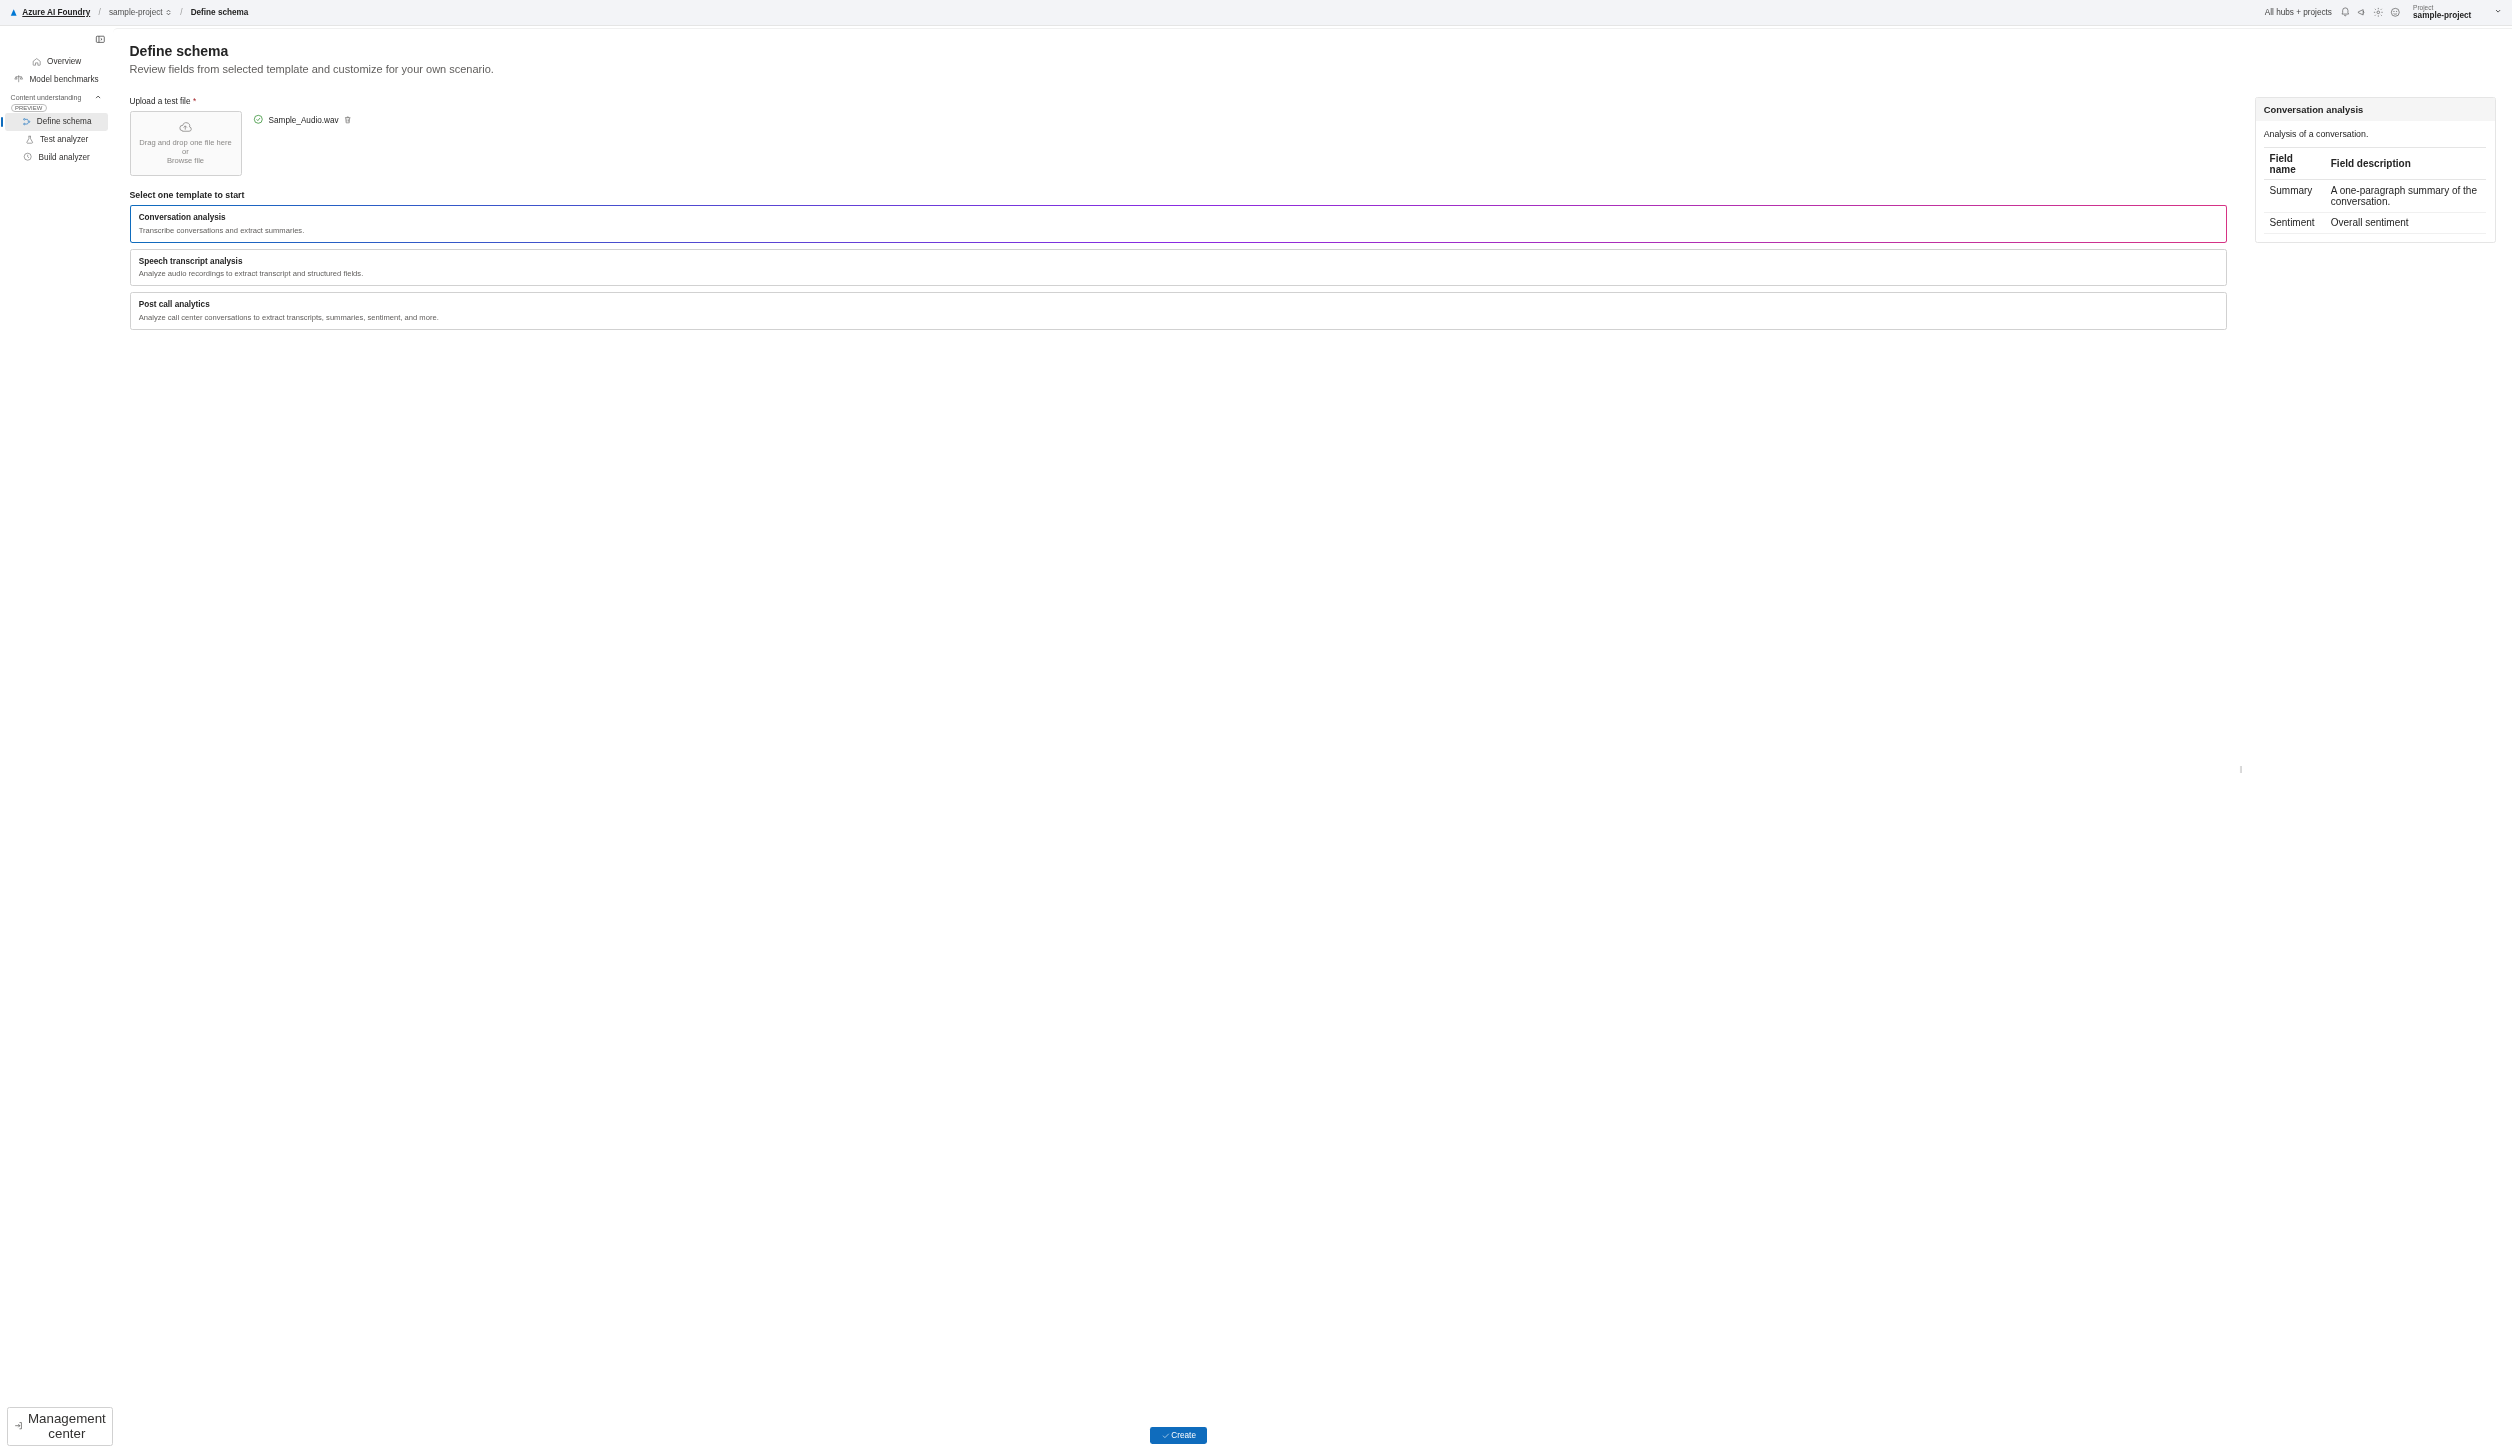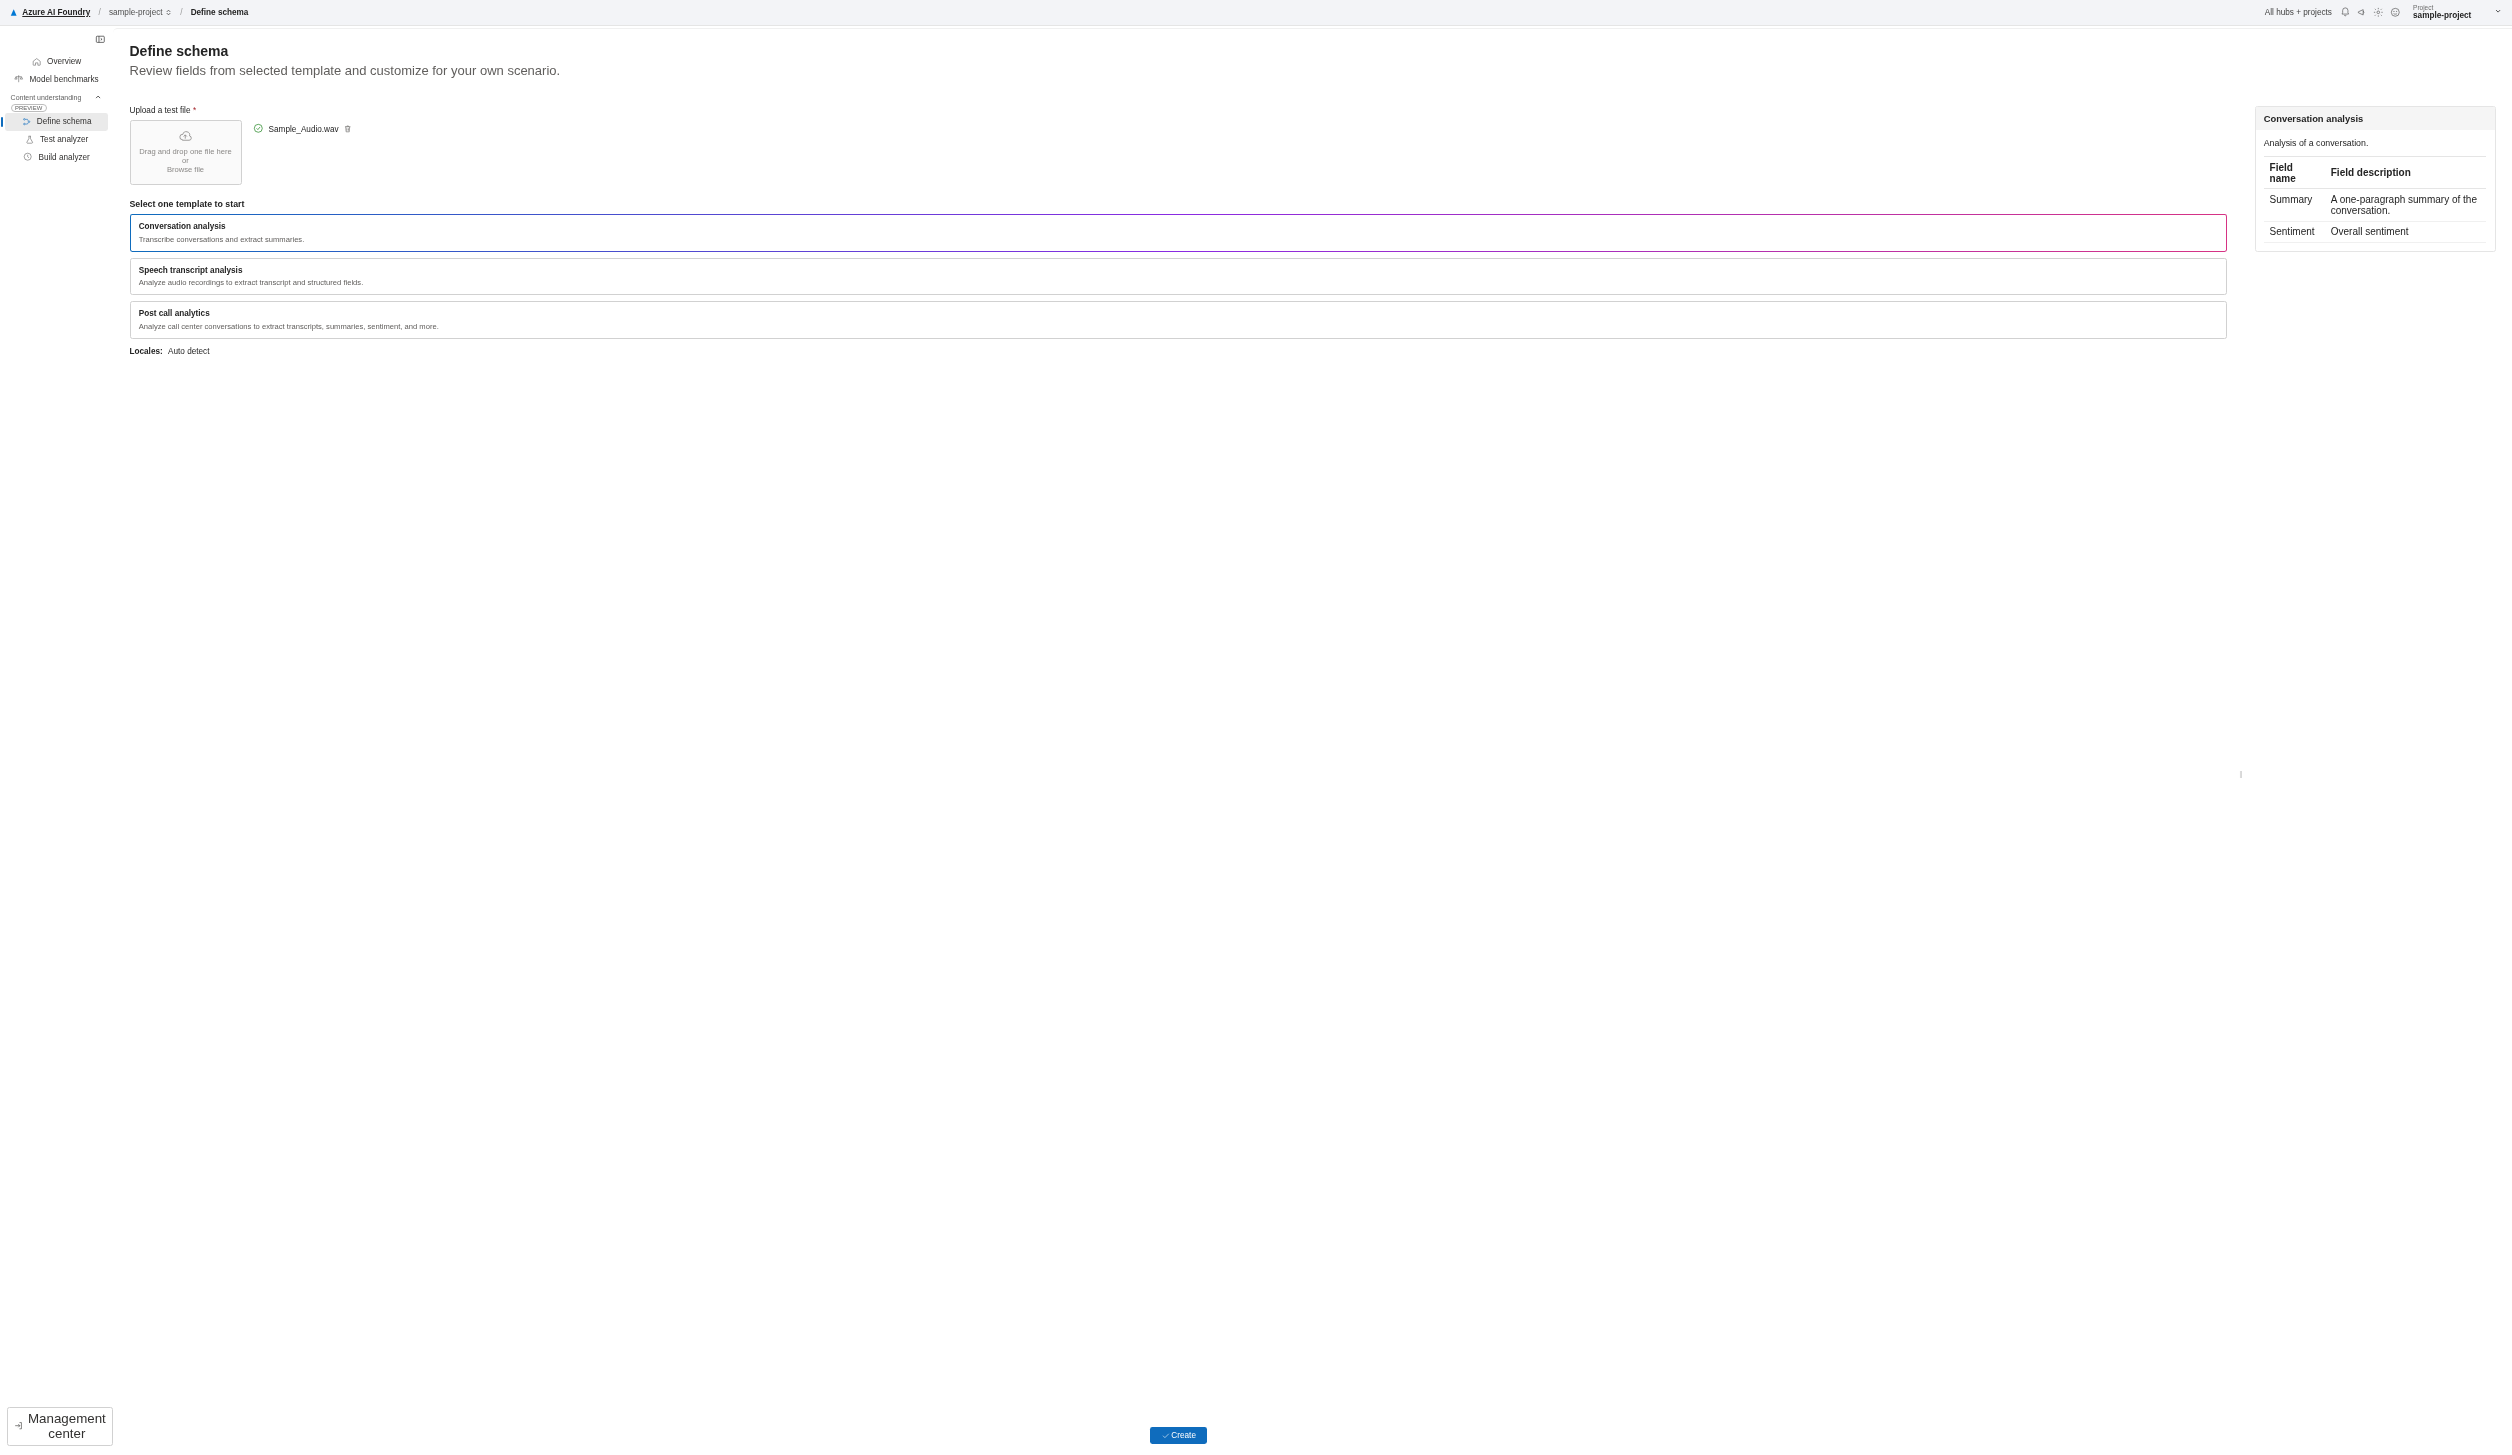--- a/index.html
+++ b/index.html
@@ -59,21 +59,21 @@
 .nav-item.active .nav-icon { color:#0f6cbd; }
 .sidebar-footer { padding: 4.7px 7px; }
 .mgmt-btn {
   display:flex; align-items:center; gap:4.7px;
   border:0.6px solid #d1d1d1; border-radius:2.4px; padding:3.5px 5.9px; cursor:pointer;
   background:#fff; color:#323130;
 }
 
 .content { flex:1; background:#fff; border-radius:4.7px 0 0 0; margin-top:2.4px; padding: 14px 16.5px 10.6px 16.5px; display:flex; flex-direction:column; overflow:hidden; border-top:0.6px solid #f0f0f0;}
 .content h1 { font-size:14px; font-weight:600; margin-bottom:3.5px; }
-.sub { color:#605e5c; font-size:13px; margin-bottom:28px; }
+.sub { color:#605e5c; font-size:11px; margin-bottom:22px; }
 
 .row { display:flex; gap:11.8px; flex:1; overflow:hidden;}
 .left-col { flex: 1 1 auto; min-width:0; display:flex; flex-direction:column;}
 .right-col { width:241px; }
 
 .label { font-size:8.2px; margin-bottom:4.7px; display:flex; gap:2.4px;}
 .req { color:#a4262c; }
 
 .upload-row { display:flex; align-items:flex-start; gap:11.8px; margin-bottom:14px;}
 .drop {
@@ -300,24 +300,20 @@
           <div class="tpl">
             <div class="tpl-title">Speech transcript analysis</div>
             <div class="tpl-desc">Analyze audio recordings to extract transcript and structured fields.</div>
           </div>
           <div class="tpl">
             <div class="tpl-title">Post call analytics</div>
             <div class="tpl-desc">Analyze call center conversations to extract transcripts, summaries, sentiment, and more.</div>
           </div>
         </div>
 
-        <div class="locales">
-          <span class="k">Locales:</span>
-          <span>Auto detect</span>
-        </div>
 
         <div class="footer">
           <button class="create-btn">
             <svg width="9.4" height="9.4" viewBox="0 0 24 24" style="stroke:#fff">
                 <path d="M5 12l5 5L20 7"></path>
               </svg>
             <span>Create</span>
           </button>
         </div>
       </div>

